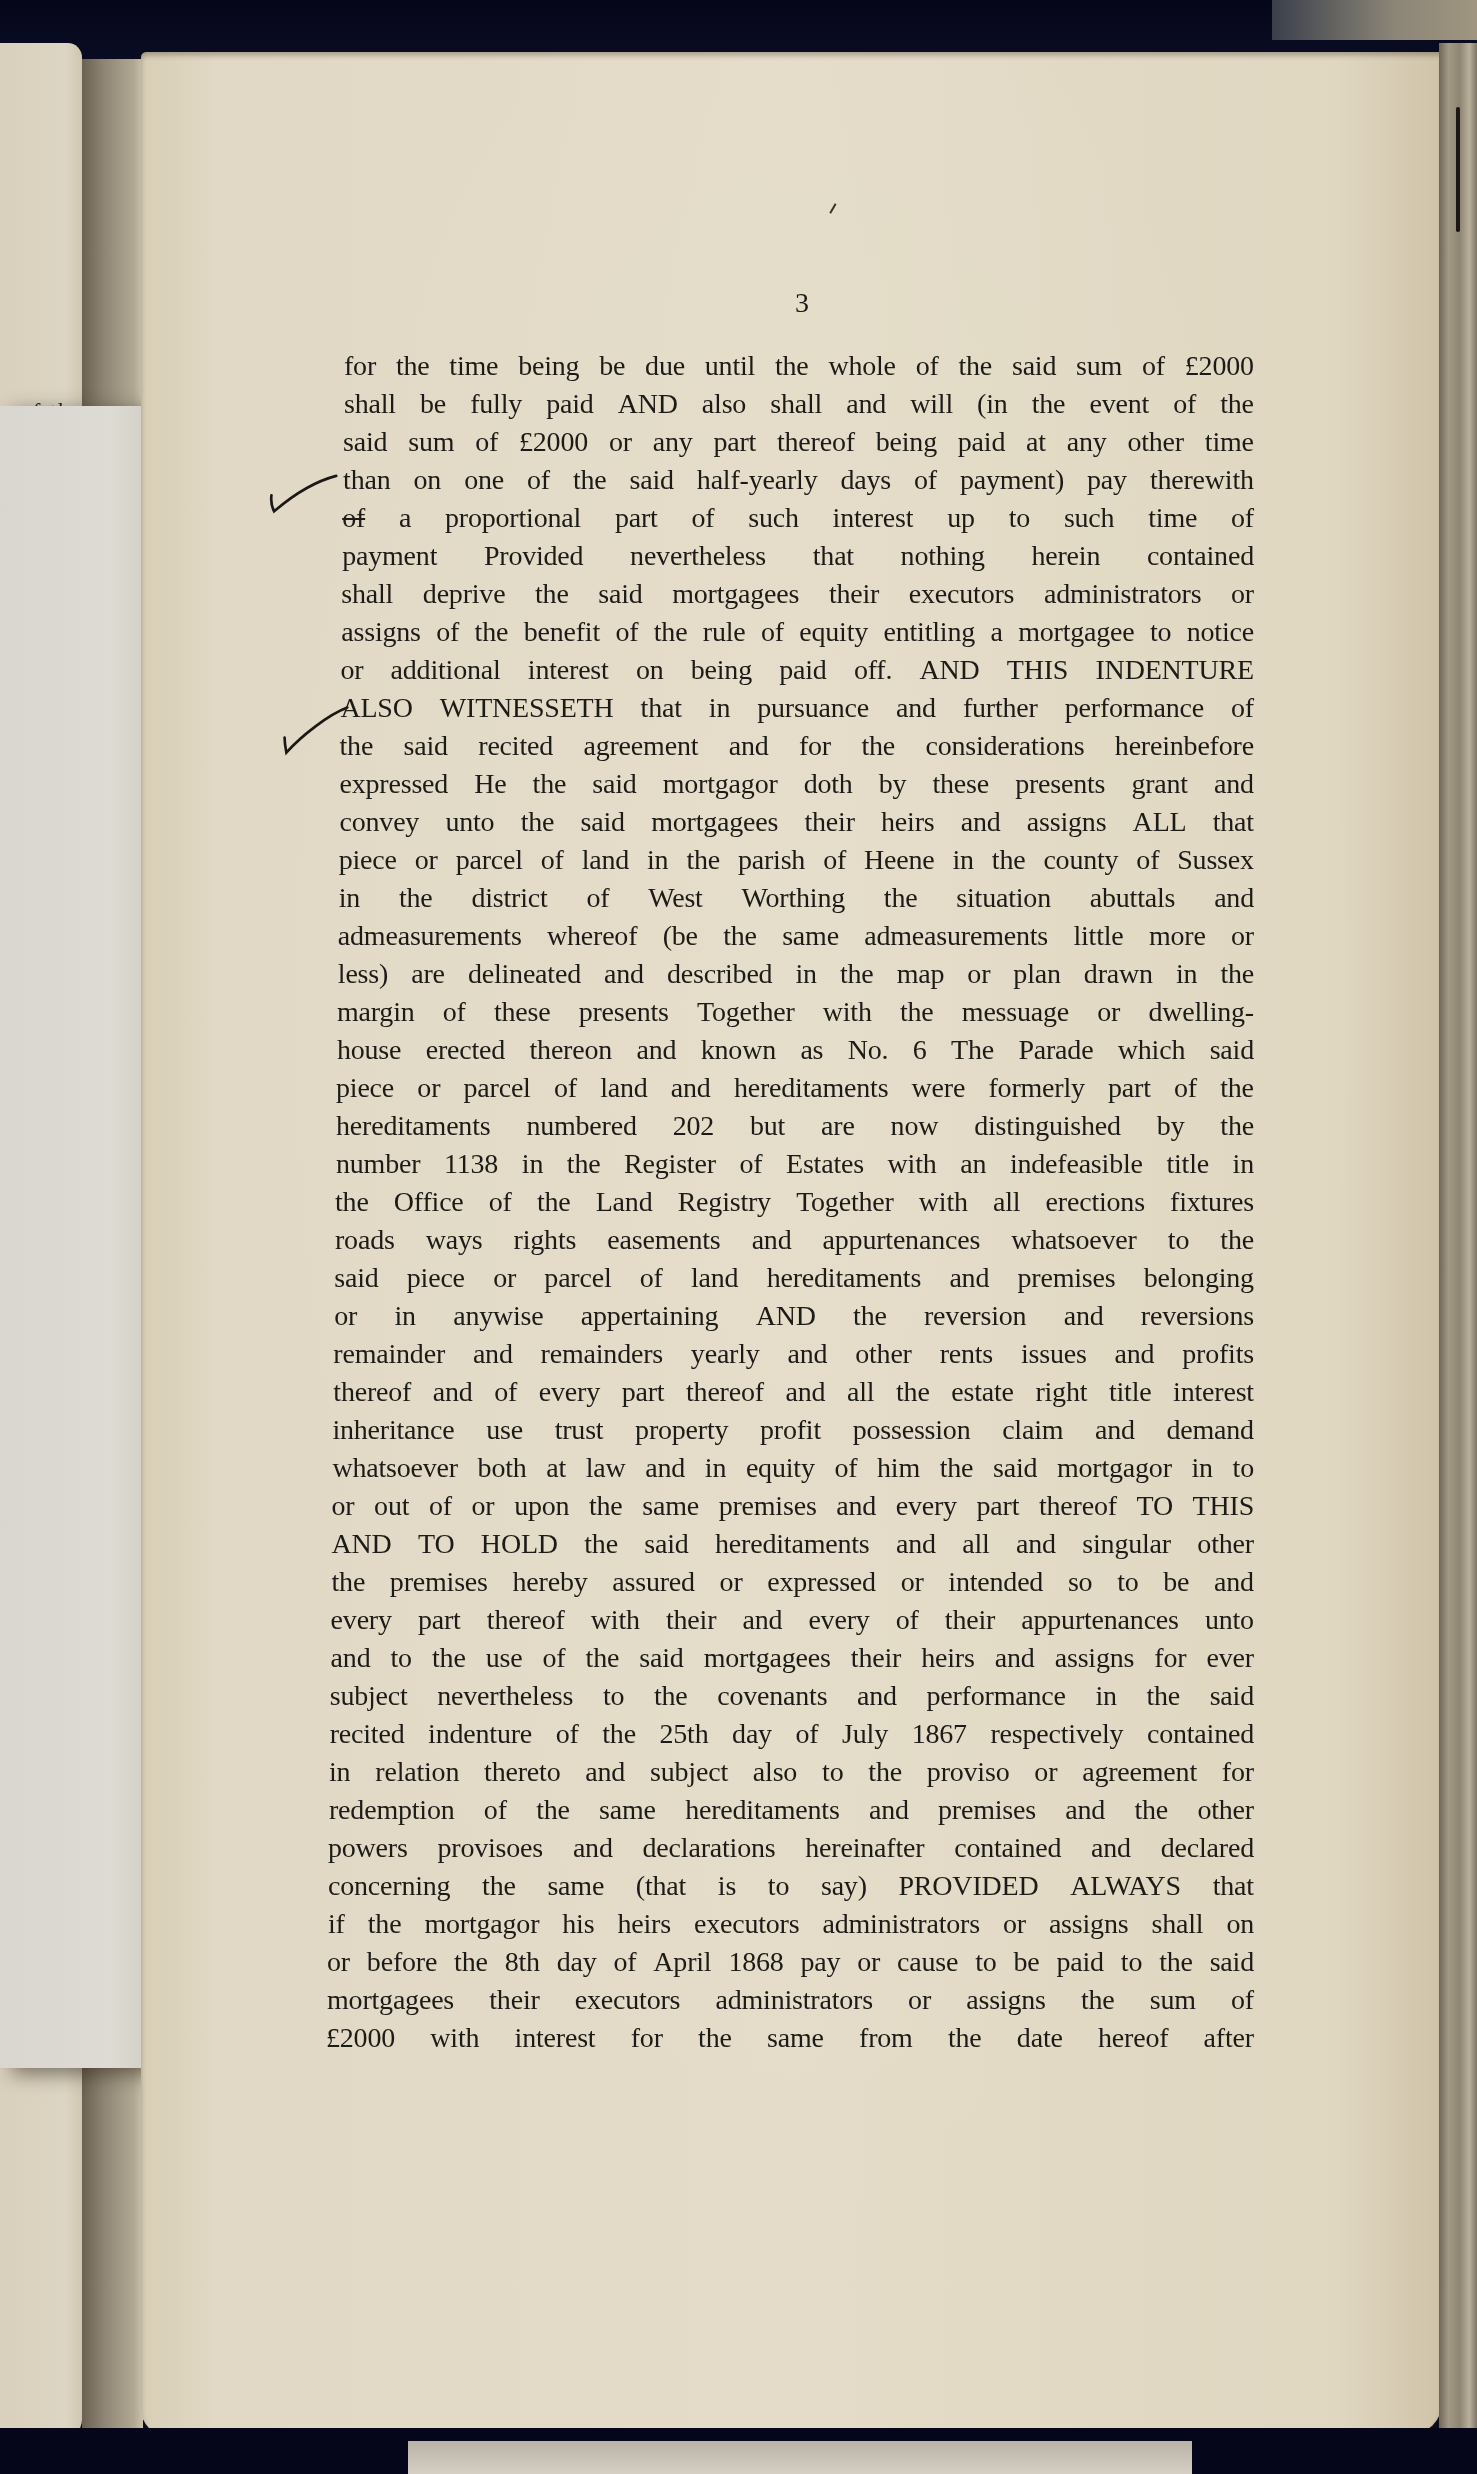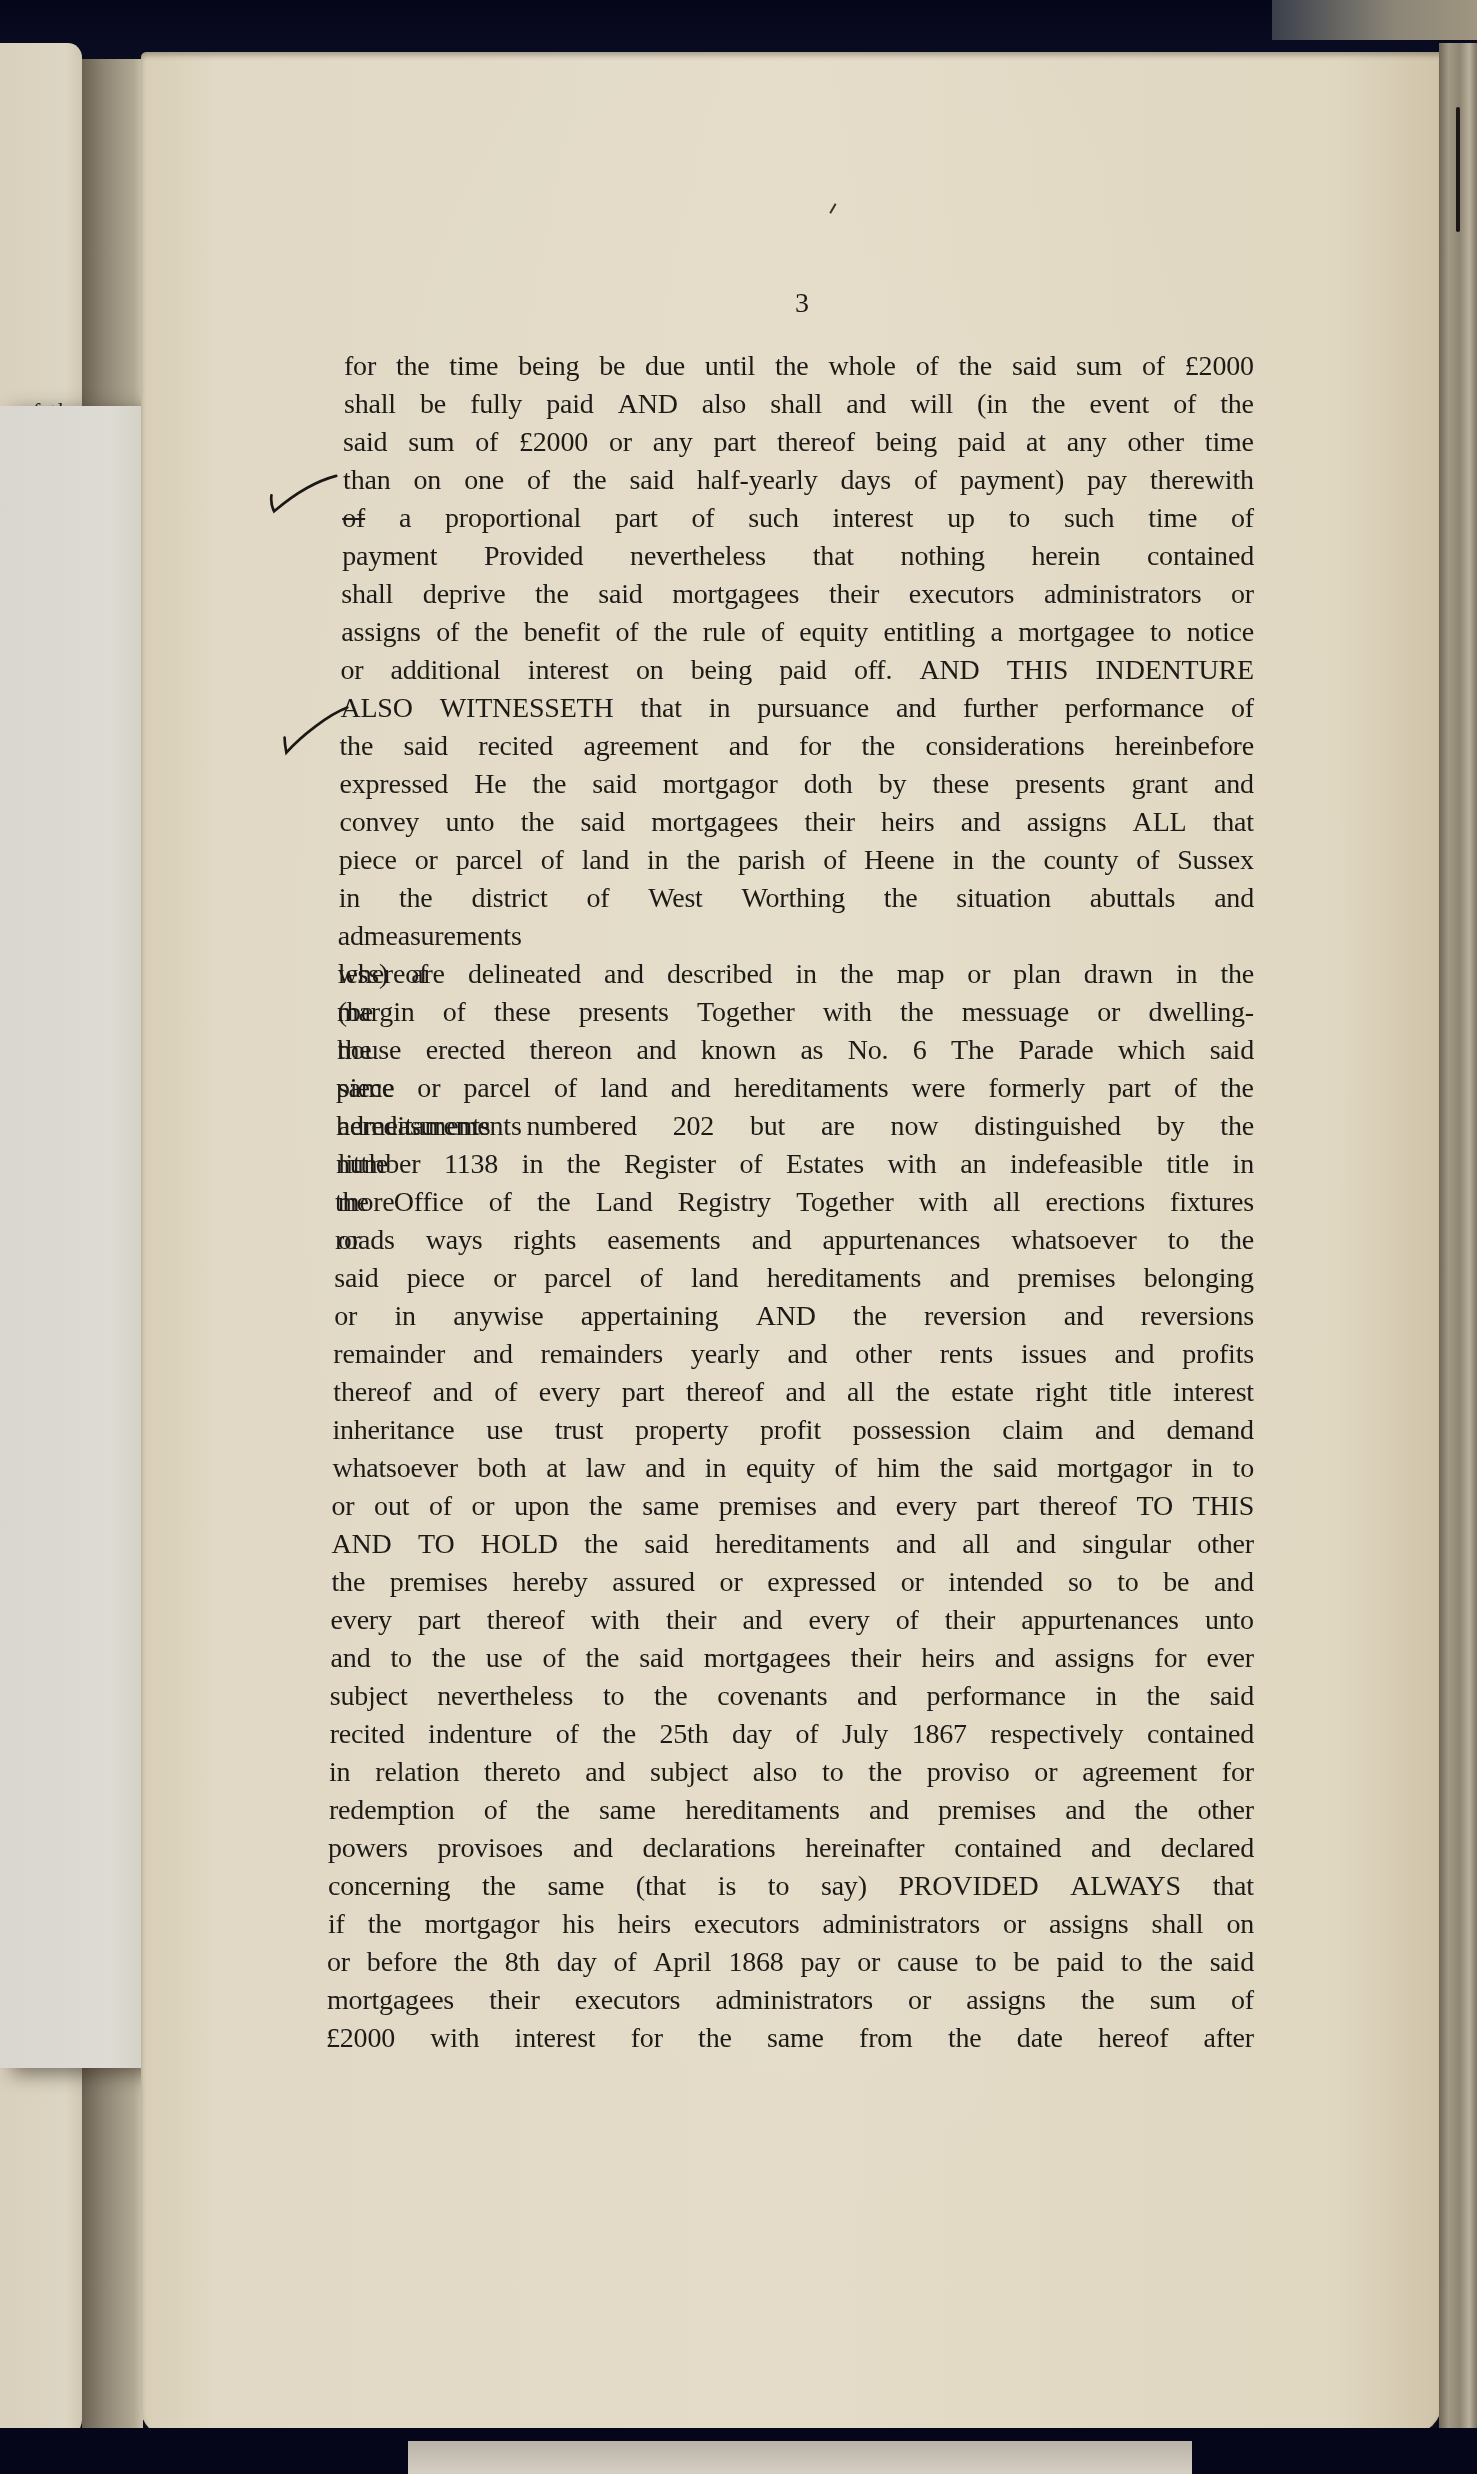--- a/index.html
+++ b/index.html
@@ -279,21 +279,21 @@
       <span class="w">the</span>
       <span class="w">district</span>
       <span class="w">of</span>
       <span class="w">West</span>
       <span class="w">Worthing</span>
       <span class="w">the</span>
       <span class="w">situation</span>
       <span class="w">abuttals</span>
       <span class="w">and</span>
     </div>
-    <div class="line" style="margin-left: -6.2px; flex-direction: column;">
+    <div class="line" style="margin-left: -6.2px;">
       <span class="w">admeasurements</span>
       <span class="w">whereof</span>
       <span class="w">(be</span>
       <span class="w">the</span>
       <span class="w">same</span>
       <span class="w">admeasurements</span>
       <span class="w">little</span>
       <span class="w">more</span>
       <span class="w">or</span>
     </div>

